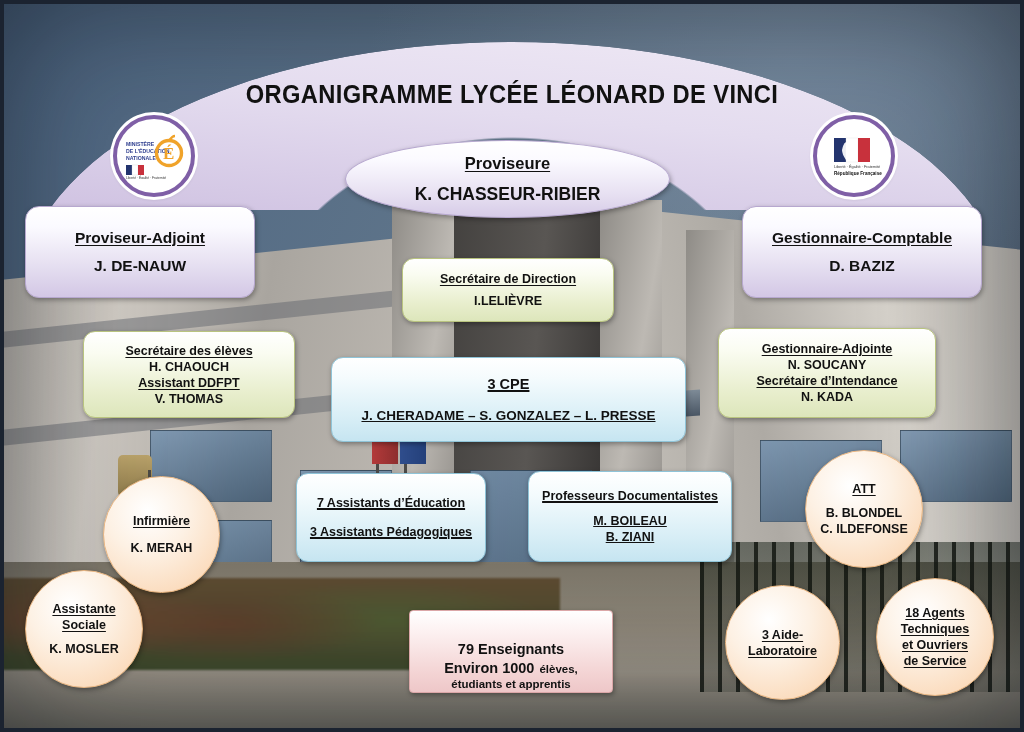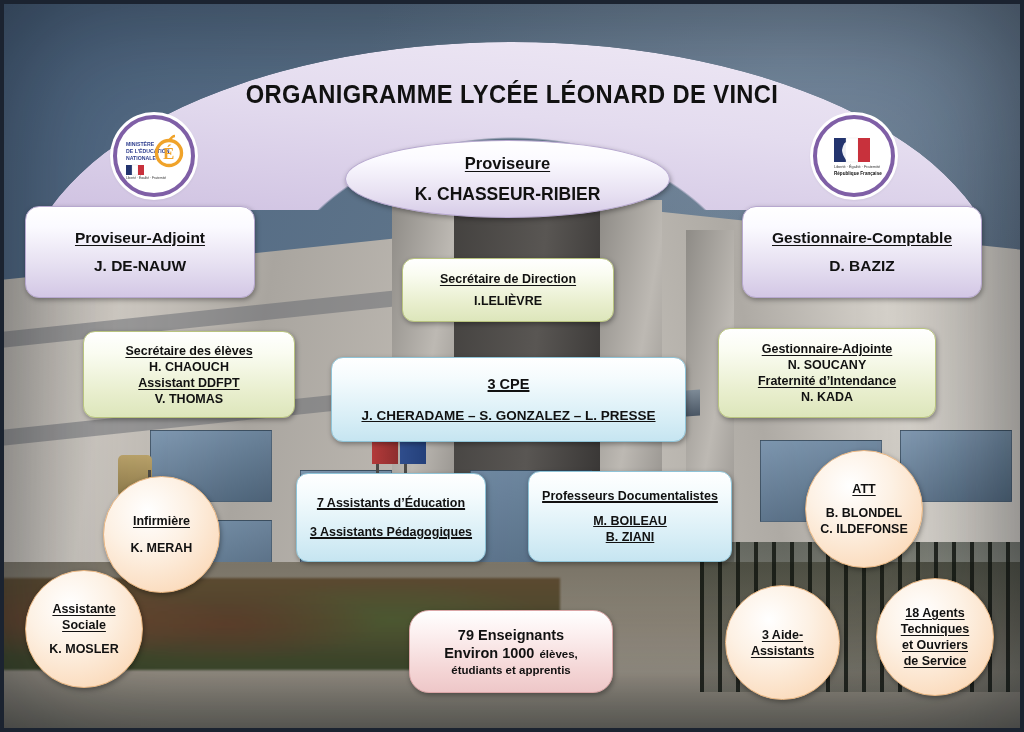--- a/index.html
+++ b/index.html
@@ -119,21 +119,21 @@
   .n-green{
     background:linear-gradient(180deg,#ffffff 0%,#fafcf1 25%,#e8eecd 72%,#dde6bb 100%);
     border:1px solid #b9c47f;border-radius:12px;
   }
   .n-blue{
     background:linear-gradient(180deg,#ffffff 0%,#f4fbfd 25%,#d8eef6 72%,#c6e5f1 100%);
     border:1px solid #8fc4d8;border-radius:12px;text-decoration:underline;
   }
   .n-pink{
     background:linear-gradient(180deg,#ffffff 0%,#fdf3f3 22%,#f4d6d6 72%,#eec7c8 100%);
-    border:1px solid #dba7a8;border-radius:20px;
+    border:1px solid #dba7a8;border-radius:4px;justify-content:flex-end;
   }
   .n-ellipse{
     background:linear-gradient(180deg,#ffffff 0%,#fbfaff 25%,#e6dff1 72%,#d6cbe7 100%);
     border:1px solid #b7a8cf;border-radius:50%;
   }
   .n-circle{
     background:radial-gradient(circle at 38% 30%, #ffffff 0%, #fdf1e4 38%, #fbdcbe 78%, #f8cfa5 100%);
     border:1px solid #e9b682;border-radius:50%;
   }
 
@@ -240,21 +240,21 @@
   <div class="node n-green" style="left:83px;top:331px;width:212px;height:87px;font-size:12.5px;">
     <div class="ttl">Secrétaire des élèves</div>
     <div class="nm">H. CHAOUCH</div>
     <div class="ttl">Assistant DDFPT</div>
     <div class="nm">V. THOMAS</div>
   </div>
 
   <div class="node n-green" style="left:718px;top:328px;width:218px;height:90px;font-size:12.5px;">
     <div class="ttl">Gestionnaire-Adjointe</div>
     <div class="nm">N. SOUCANY</div>
-    <div class="ttl">Fraternité d’Intendance</div>
+    <div class="ttl">Secrétaire d’Intendance</div>
     <div class="nm">N. KADA</div>
   </div>
 
   <div class="node n-blue" style="left:331px;top:357px;width:355px;height:85px;font-size:13.5px;">
     <div class="ttl" style="font-size:14.5px;">3 CPE</div>
     <div class="sep" style="height:1em;"></div>
     <div class="nm">J. CHERADAME – S. GONZALEZ – L. PRESSE</div>
   </div>
 
   <div class="node n-circle" style="left:103px;top:476px;width:117px;height:117px;font-size:12.5px;justify-content:center;">
@@ -295,21 +295,21 @@
     <div class="nm">79 Enseignants</div>
     <div style="display:flex;align-items:baseline;gap:5px;">
       <span class="nm">Environ 1000</span>
       <span class="nm" style="font-size:11.5px;">élèves,</span>
     </div>
     <div class="nm" style="font-size:11.5px;">étudiants et apprentis</div>
   </div>
 
   <div class="node n-circle" style="left:725px;top:585px;width:115px;height:115px;font-size:12.5px;">
     <div class="ttl">3 Aide-</div>
-    <div class="ttl">Assistants</div>
+    <div class="ttl">Laboratoire</div>
   </div>
 
   <div class="node n-circle" style="left:876px;top:578px;width:118px;height:118px;font-size:12.5px;">
     <div class="ttl">18 Agents</div>
     <div class="ttl">Techniques</div>
     <div class="ttl">et Ouvriers</div>
     <div class="ttl">de Service</div>
   </div>
 
   <div class="frame"></div>

